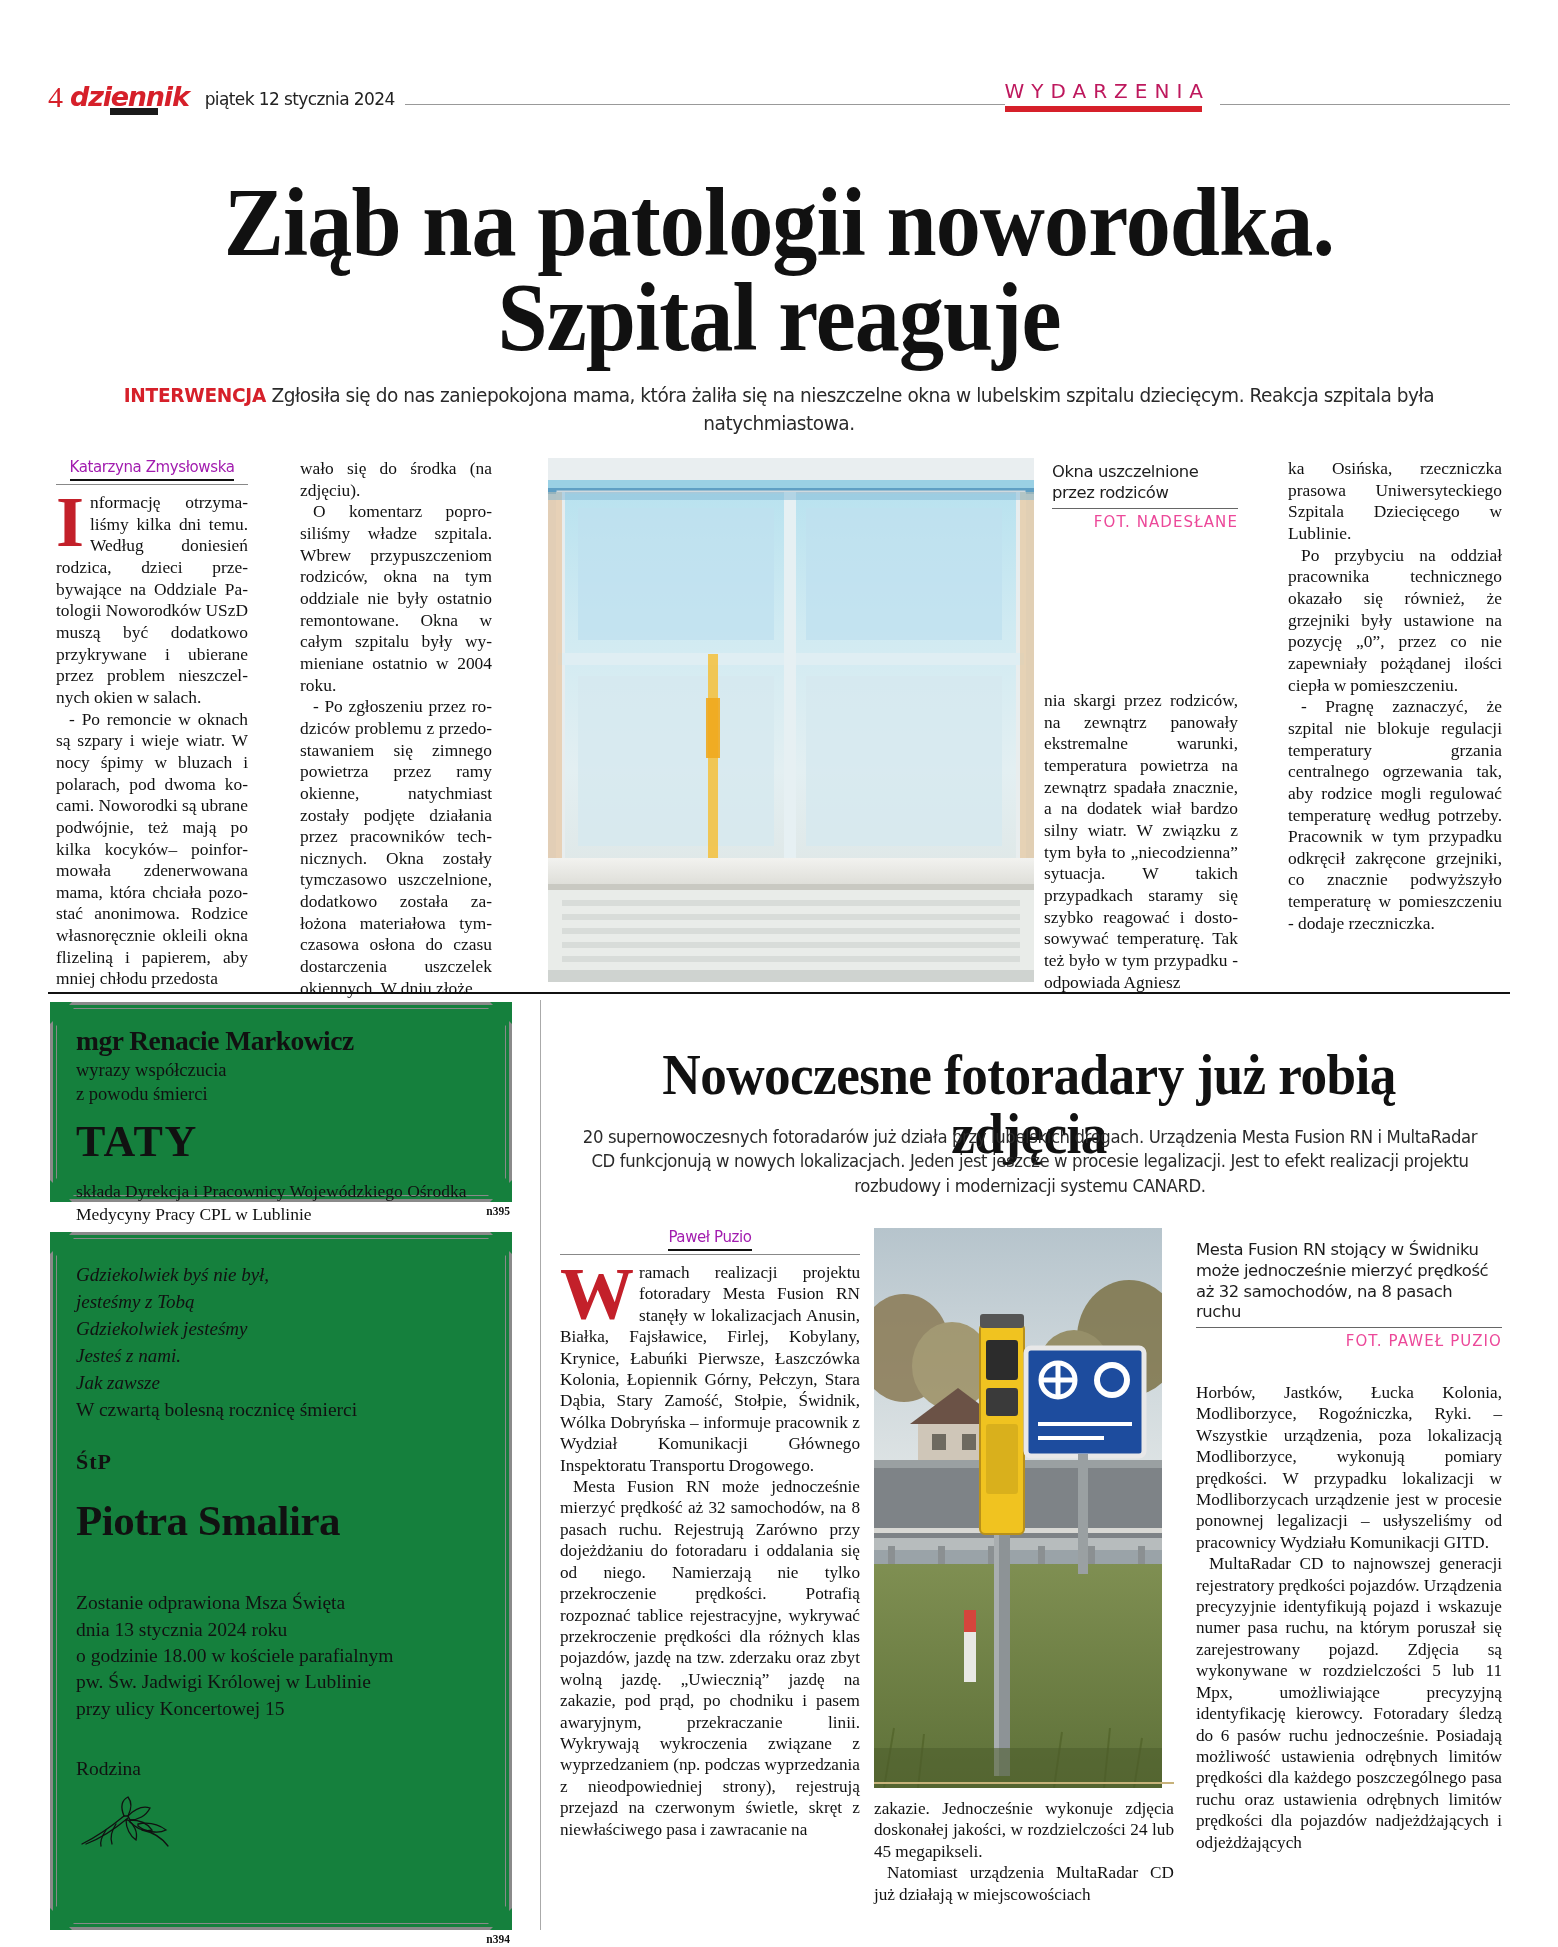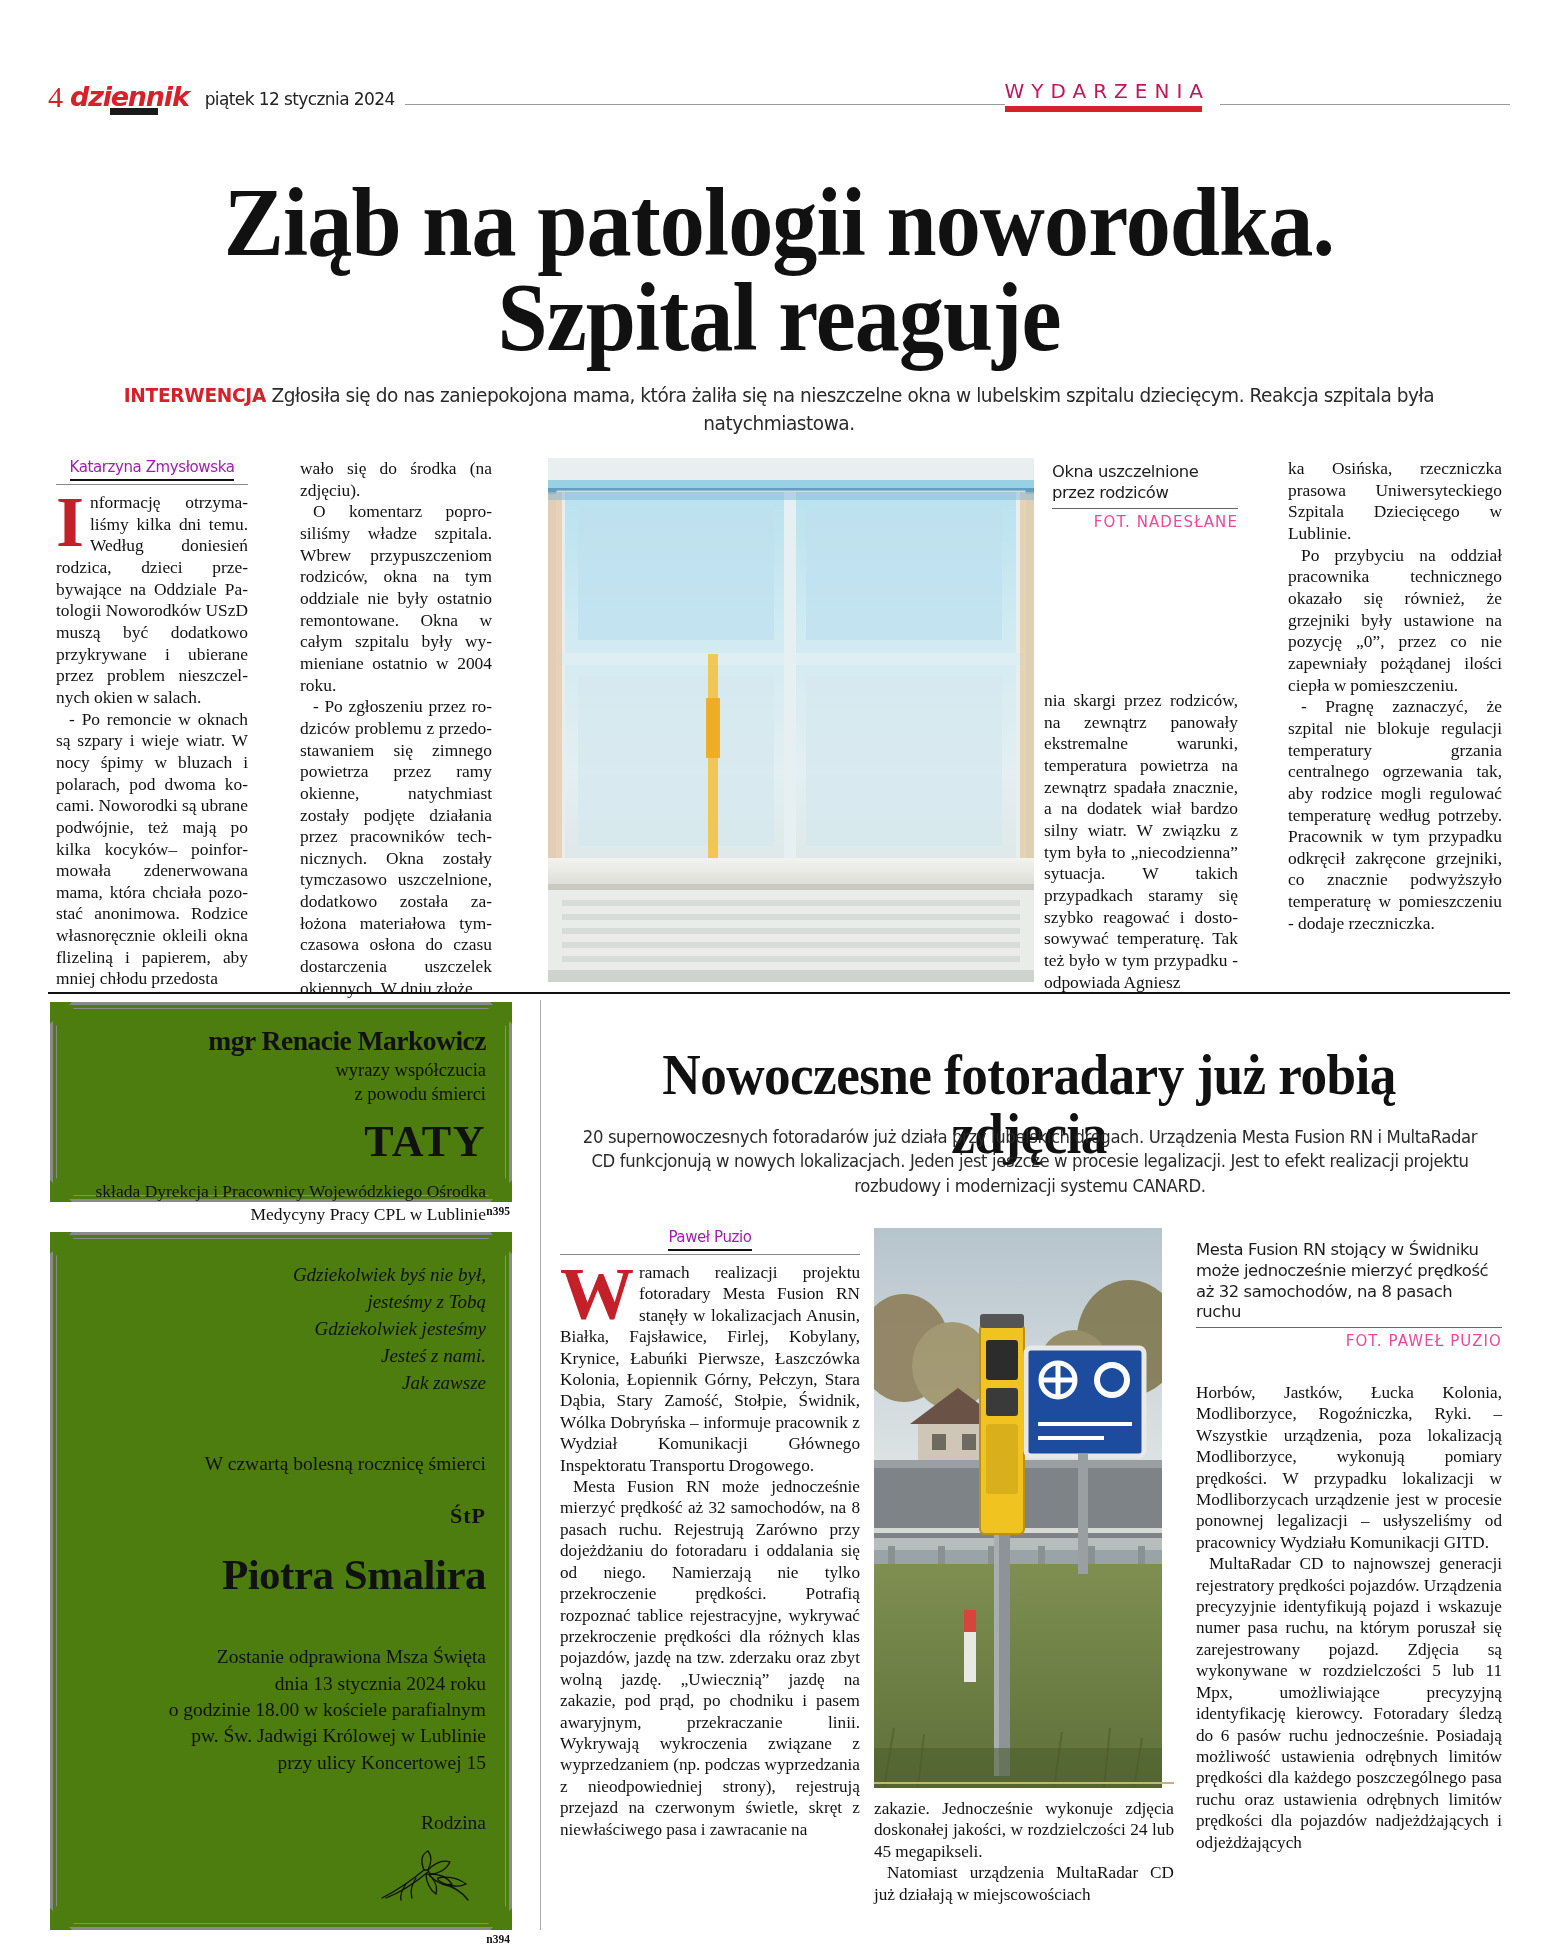--- a/index.html
+++ b/index.html
@@ -129,23 +129,23 @@
     font-size:15px;letter-spacing:1.1px;color:#ec4899;
     margin-top:4px;padding-top:4px;border-top:1px solid #666;
   }
 
   
   .divider{position:absolute;background:#111;}
 
   
   .obitbox{
     position:absolute;
-    background:#4d7c0f;
+    background:#15803d;
     box-sizing:border-box;
-    text-align:right;
+    text-align:left;
     color:#111;
   }
   .obit-frame{
     position:absolute;inset:0;
     border:3px solid #8a8a8a;
     clip-path:polygon(22px 0,calc(100% - 22px) 0,100% 22px,100% calc(100% - 22px),calc(100% - 22px) 100%,22px 100%,0 calc(100% - 22px),0 22px);
   }
   .obit-frame2{
     position:absolute;inset:6px;
     border:1.5px solid #8a8a8a;
@@ -327,21 +327,21 @@
 
   <div class="obitbox" style="left:50px;top:1232px;width:462px;height:698px;">
     <div class="obit-frame"></div>
     <div class="obit-frame2"></div>
     <div class="obit-inner" style="padding-top:30px;">
       <div class="ob-verse">Gdziekolwiek byś nie był,</div>
       <div class="ob-verse">jesteśmy z Tobą</div>
       <div class="ob-verse">Gdziekolwiek jesteśmy</div>
       <div class="ob-verse">Jesteś z nami.</div>
       <div class="ob-verse">Jak zawsze</div>
-      <div class="ob-line" style="margin-top:54px;">W czwartą bolesną rocznicę śmierci</div>
+      <div class="ob-line" style="">W czwartą bolesną rocznicę śmierci</div>
       <div class="ob-stp" style="margin-top:26px;">ŚtP</div>
       <div class="ob-person" style="margin-top:22px;">Piotra Smalira</div>
       <div class="ob-line" style="margin-top:46px;">Zostanie odprawiona Msza Święta</div>
       <div class="ob-line">dnia 13 stycznia 2024 roku</div>
       <div class="ob-line">o godzinie 18.00 w kościele parafialnym</div>
       <div class="ob-line">pw. Św. Jadwigi Królowej w Lublinie</div>
       <div class="ob-line">przy ulicy Koncertowej 15</div>
       <div class="ob-line" style="margin-top:34px;">Rodzina</div>
       <div class="flower">
         <svg width="110" height="56" viewBox="0 0 110 56">

